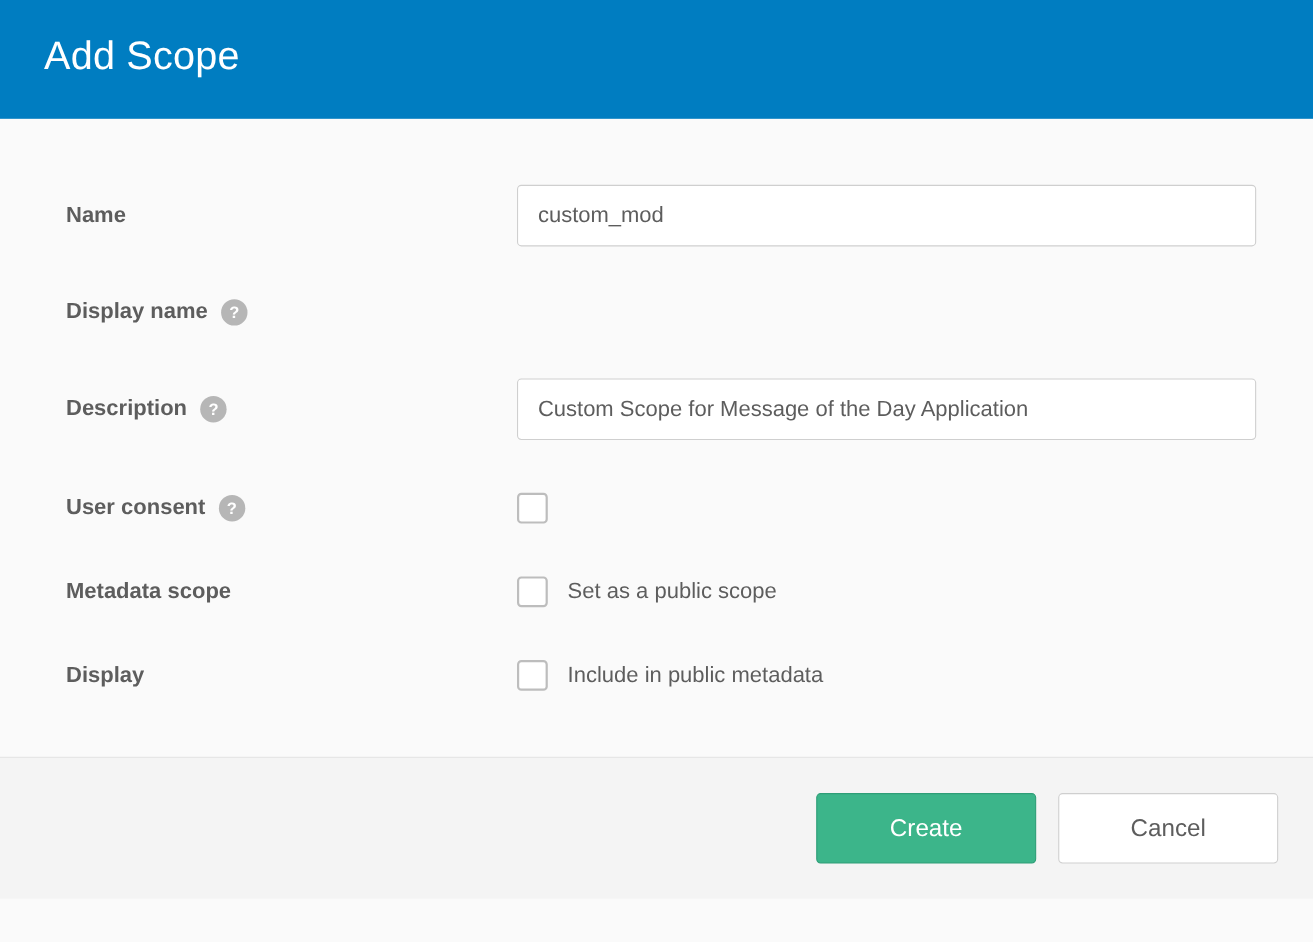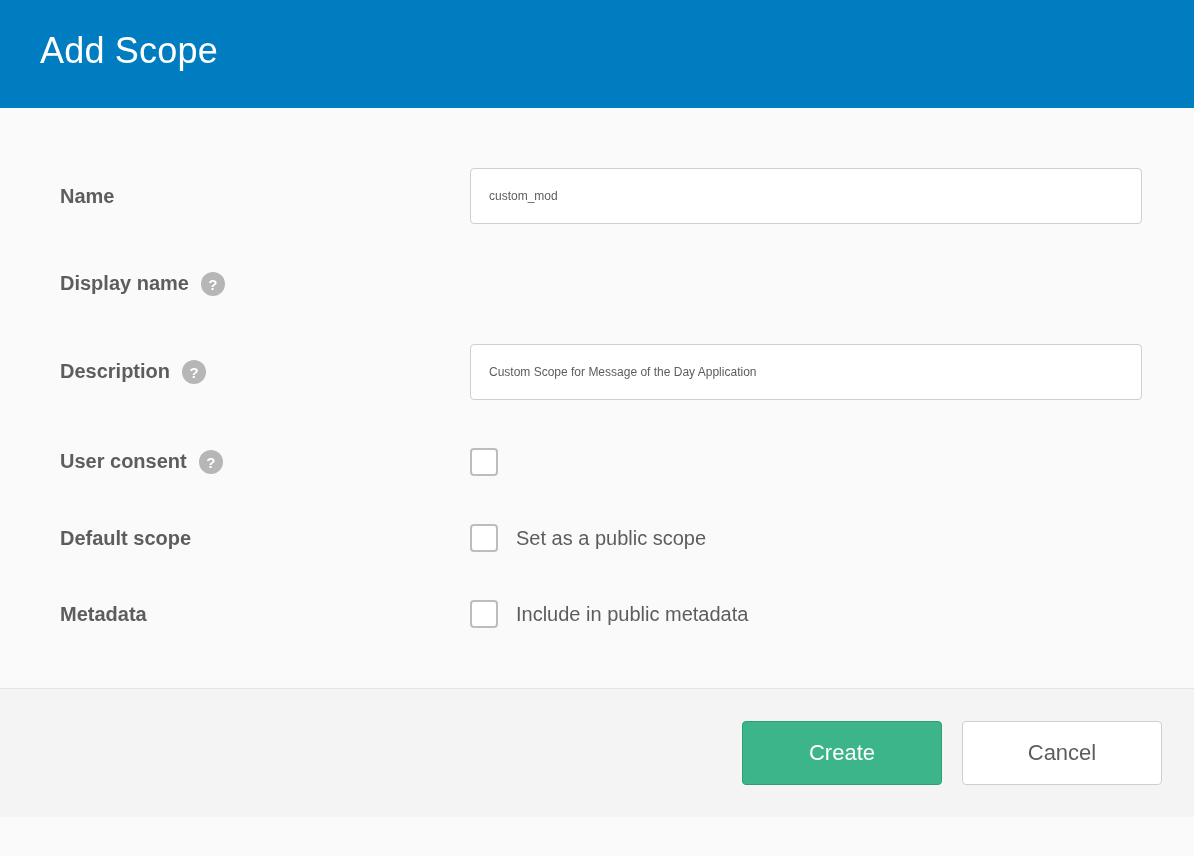--- a/index.html
+++ b/index.html
@@ -54,21 +54,21 @@
       cursor: default;
     }
     .input-col {
       flex: 1;
     }
     .text-input {
       width: 100%;
       max-width: 672px;
       height: 56px;
       padding: 0 18px;
-      font-size: 12px;
+      font-size: 20px;
       color: #5d5d5d;
       border: 1px solid #cfcfcf;
       border-radius: 4px;
       background: #fff;
       outline: none;
     }
     .check-row {
       display: flex;
       align-items: center;
       gap: 18px;
@@ -159,31 +159,31 @@
       <label>User consent</label>
       <span class="help-icon">?</span>
     </div>
     <div class="input-col check-row">
       <span class="checkbox"></span>
     </div>
   </div>
 
   <div class="form-row">
     <div class="label-col">
-      <label>Default scope</label>
+      <label>Metadata scope</label>
     </div>
     <div class="input-col check-row">
       <span class="checkbox"></span>
       <span class="check-label">Set as a public scope</span>
     </div>
   </div>
 
   <div class="form-row">
     <div class="label-col">
-      <label>Metadata</label>
+      <label>Display</label>
     </div>
     <div class="input-col check-row">
       <span class="checkbox"></span>
       <span class="check-label">Include in public metadata</span>
     </div>
   </div>
 
 </div>
 
 <div class="footer">

